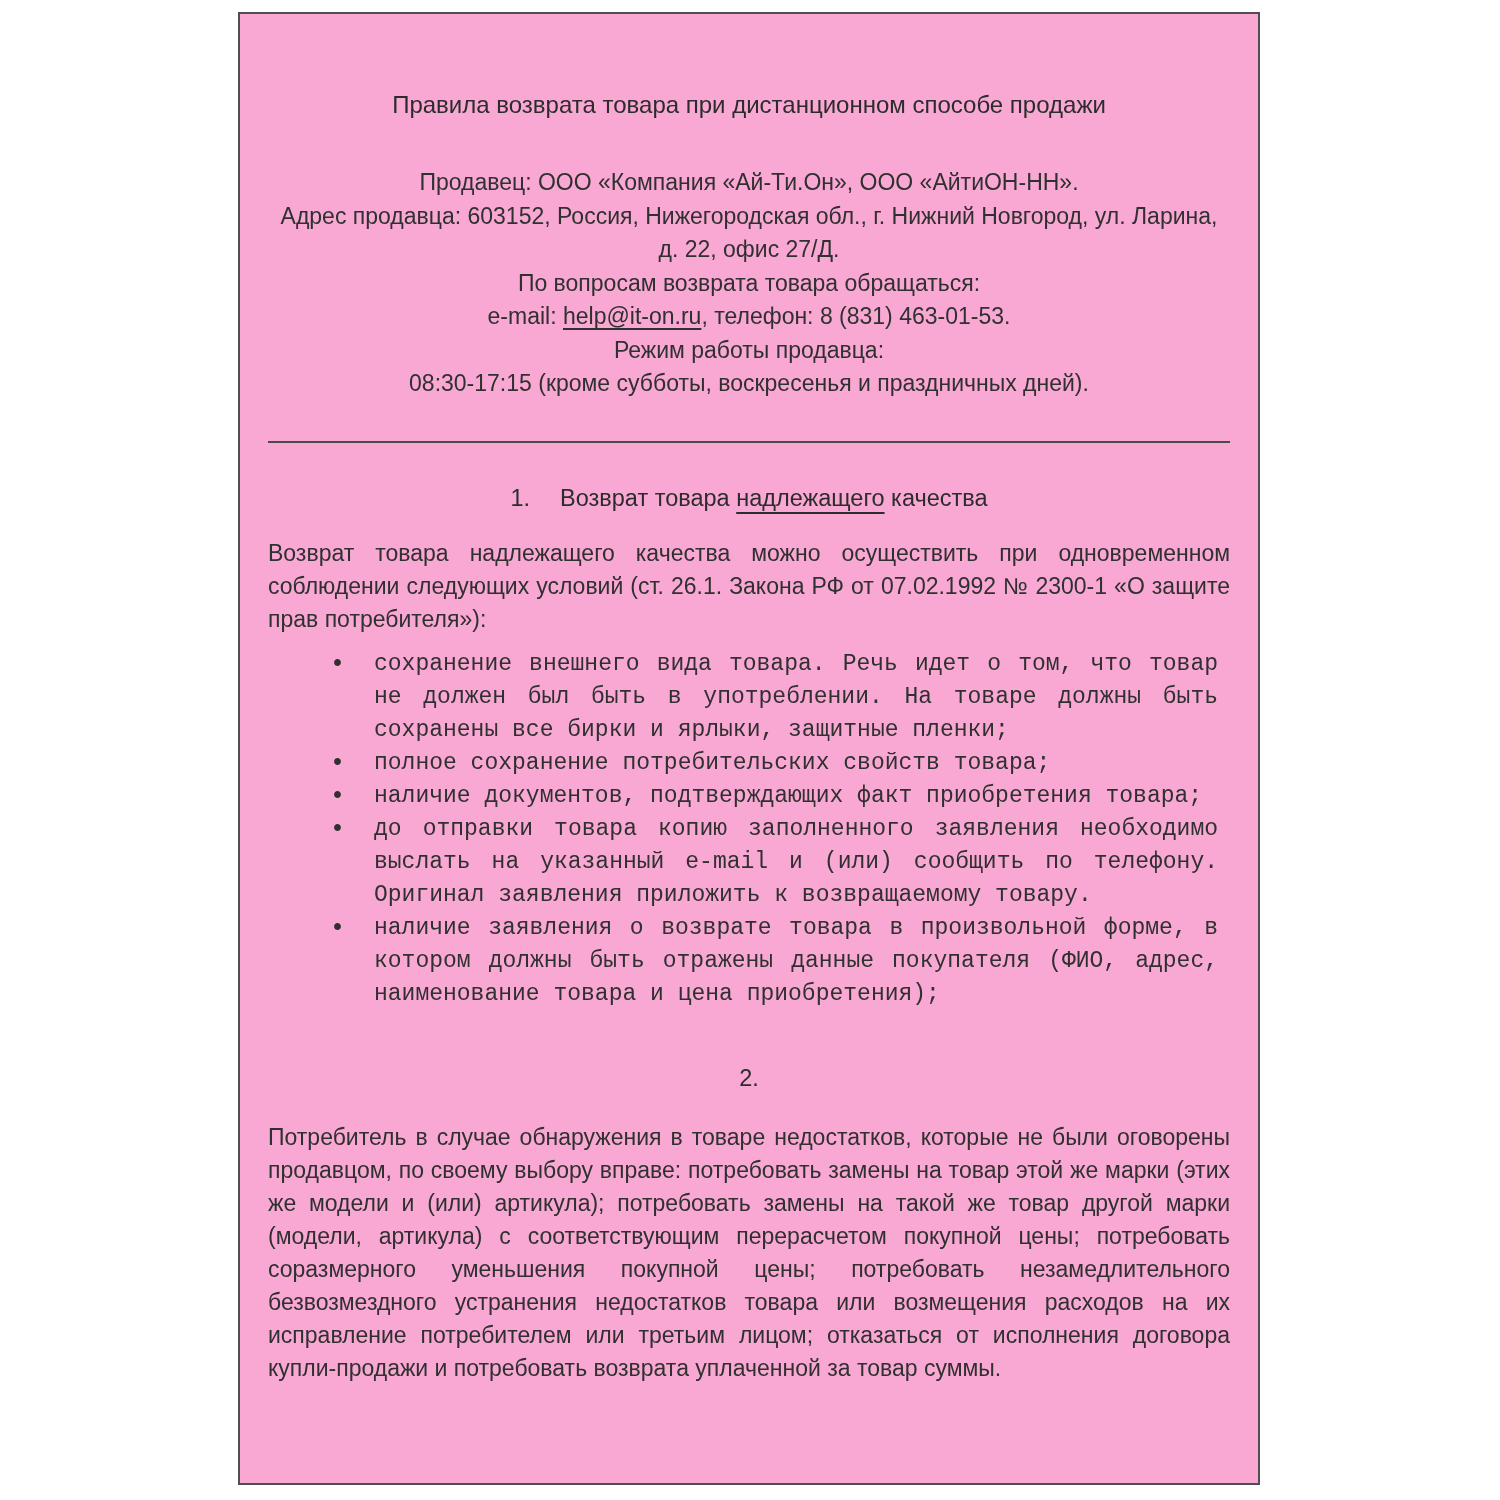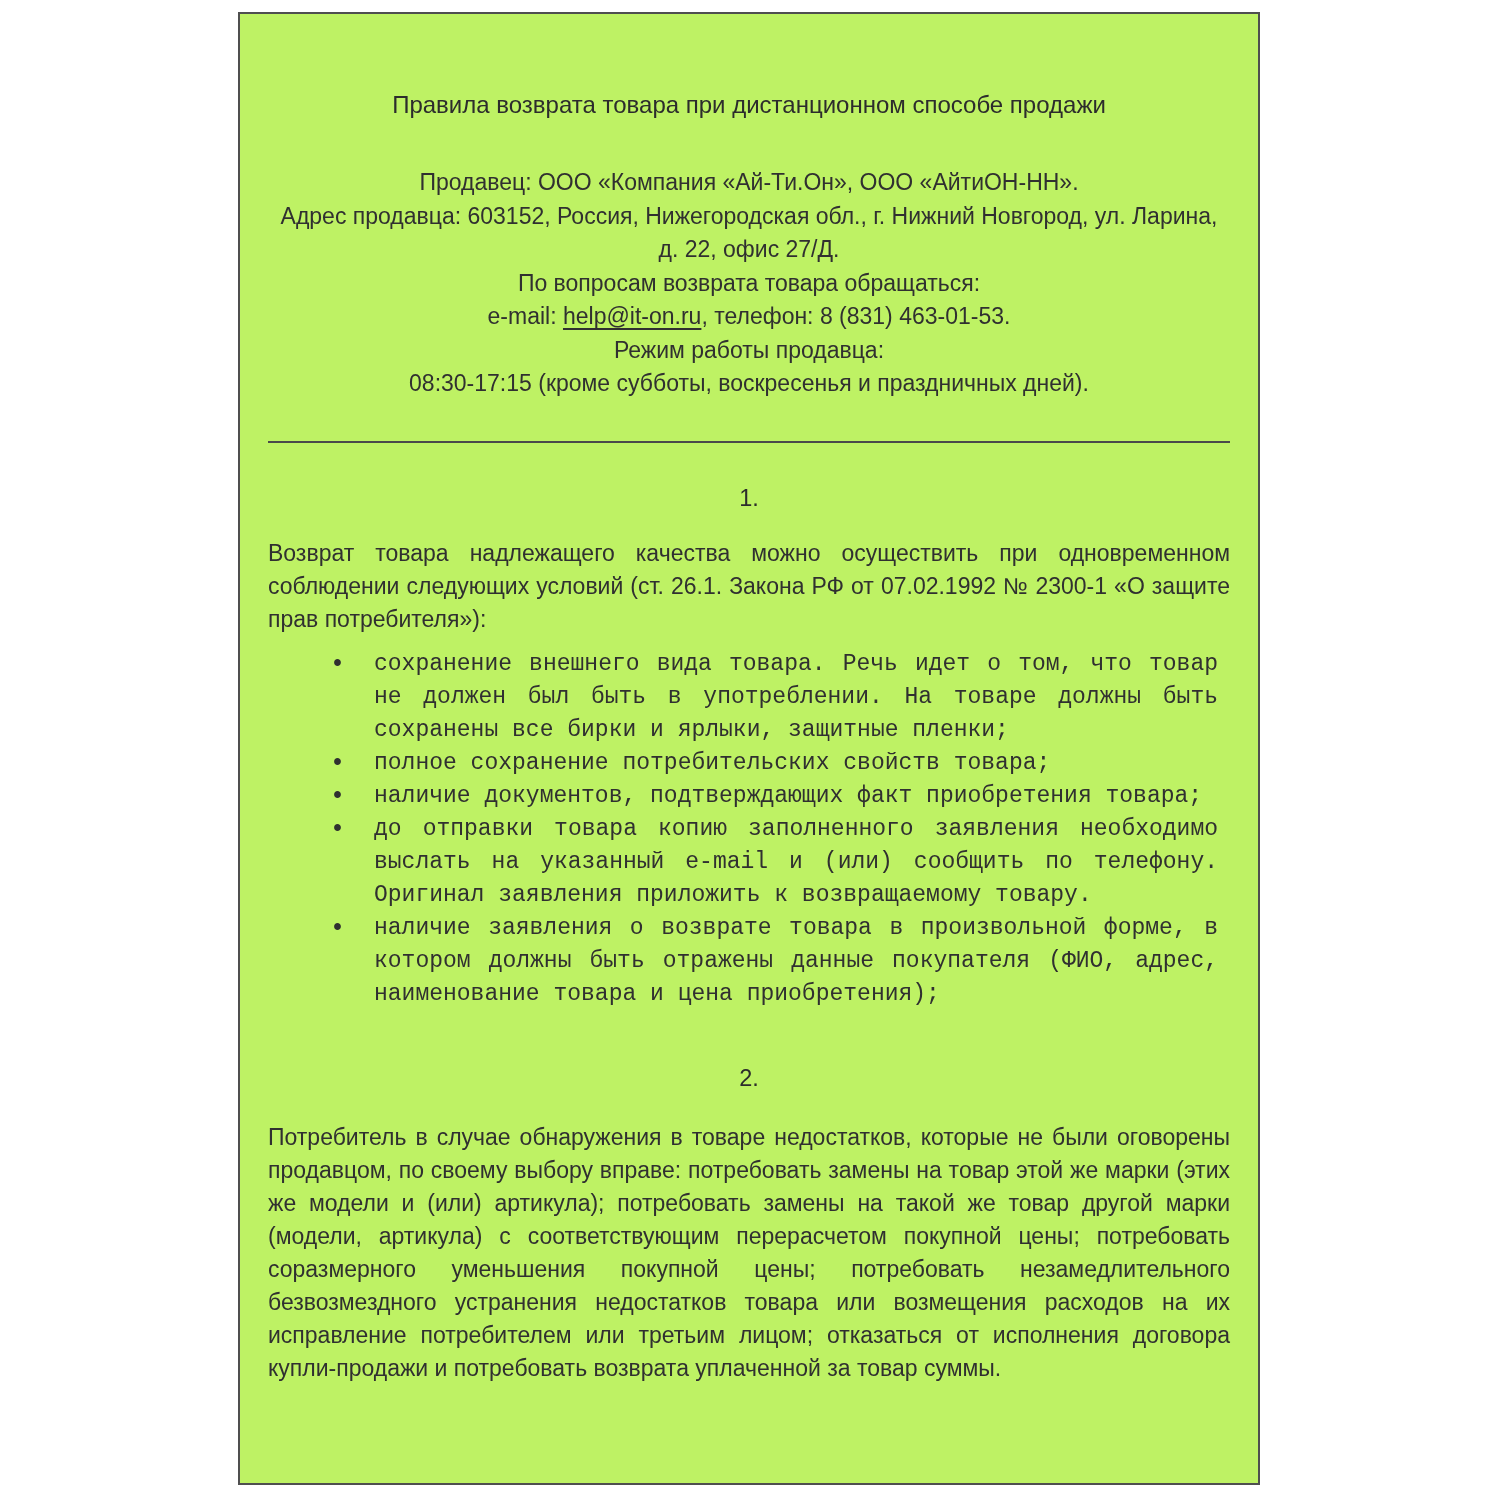--- a/index.html
+++ b/index.html
@@ -19,21 +19,21 @@
     background: #ffffff;
     overflow: hidden;
   }
   .page {
     position: absolute;
     left: 238px;
     top: 12px;
     width: 1022px;
     height: 1473px;
     box-sizing: border-box;
-    background: #bef264;
+    background: #f9a8d4;
     border: 2px solid #4f4f4f;
     padding: 0 28px;
     overflow: hidden;
   }
   .doc-title {
     margin-top: 74px;
     text-align: center;
     font-size: 24px;
     line-height: 34px;
     color: #2c2c2c;
@@ -142,20 +142,21 @@
       <p>По вопросам возврата товара обращаться:</p>
       <p><span>e-mail: </span><a class="email-link">help@it-on.ru</a><span>, телефон: 8 (831) 463-01-53.</span></p>
       <p>Режим работы продавца:</p>
       <p>08:30-17:15 (кроме субботы, воскресенья и праздничных дней).</p>
     </div>
 
     <hr class="divider">
 
     <div class="section-heading">
       <span>1.</span>
+      <span><span>Возврат товара </span><span class="u-term">надлежащего</span><span> качества</span></span>
     </div>
 
     <p class="body-text section-intro">Возврат товара надлежащего качества можно осуществить при одновременном соблюдении следующих условий (ст. 26.1. Закона РФ от 07.02.1992 № 2300-1 «О защите прав потребителя»):</p>
 
     <ul class="bullet-list">
       <li>сохранение внешнего вида товара. Речь идет о том, что товар не должен был быть в употреблении. На товаре должны быть сохранены все бирки и ярлыки, защитные пленки;</li>
       <li>полное сохранение потребительских свойств товара;</li>
       <li>наличие документов, подтверждающих факт приобретения товара;</li>
       <li>до отправки товара копию заполненного заявления необходимо выслать на указанный e-mail и (или) сообщить по телефону.  Оригинал заявления приложить к возвращаемому товару.</li>
       <li>наличие заявления о возврате товара в произвольной форме, в котором должны быть отражены данные покупателя (ФИО, адрес, наименование товара и цена приобретения);</li>

